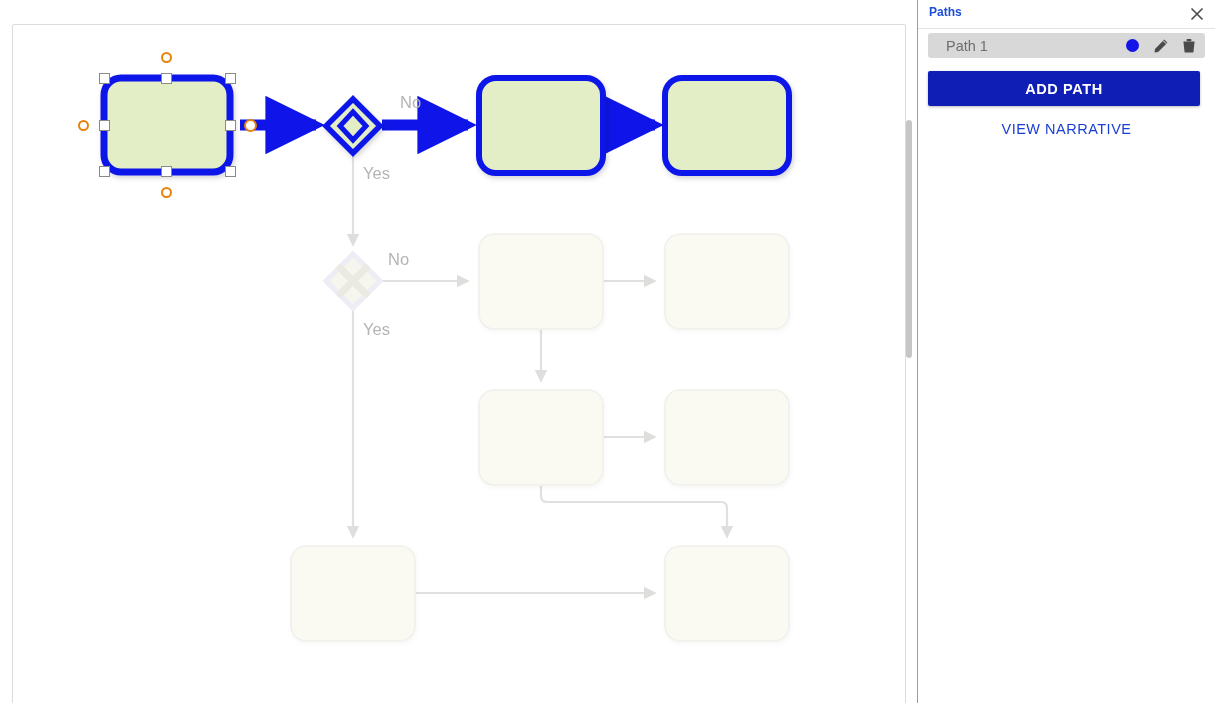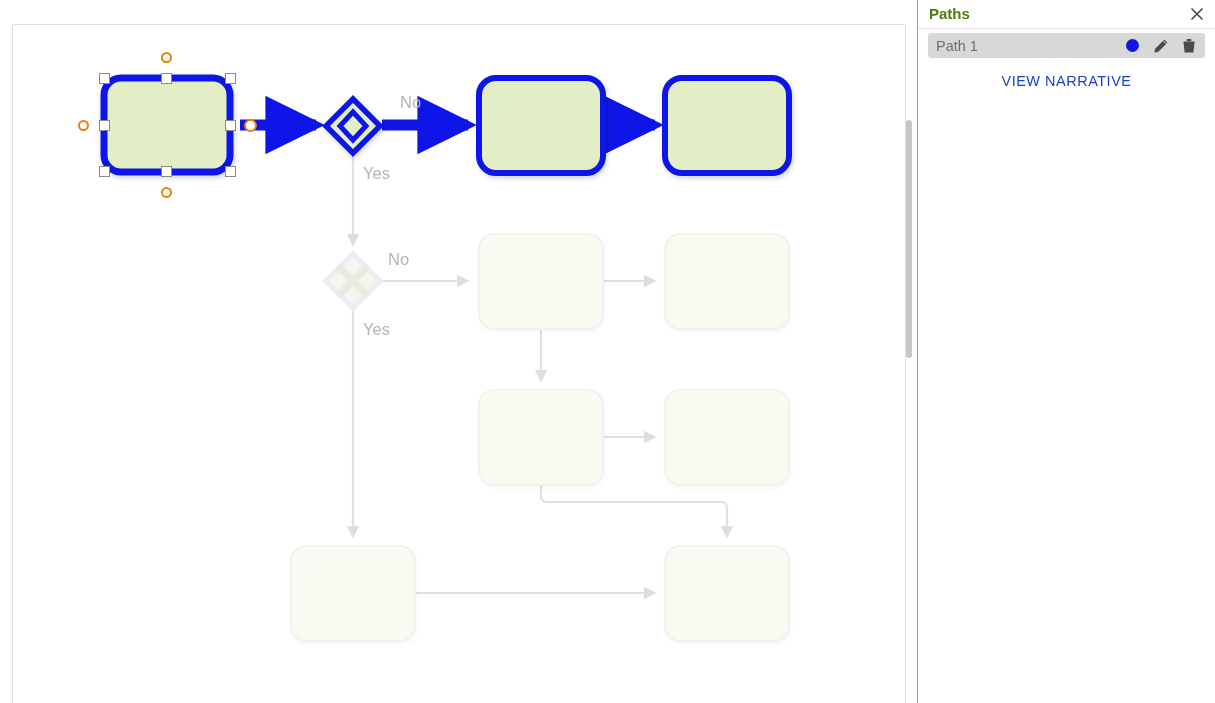--- a/index.html
+++ b/index.html
@@ -31,30 +31,30 @@
   }
   
   #paths-panel{
     position:absolute;left:918px;top:0;width:297px;height:703px;
     background:#ffffff;
   }
   #panel-header{
     position:relative;height:28px;border-bottom:1px solid #e2e2e2;
   }
   #panel-title{
-    position:absolute;left:11px;top:5px;font-size:15px;font-weight:bold;color:#4d7c0f;
+    position:absolute;left:11px;top:5px;font-size:12px;font-weight:bold;color:#1d4ed8;
   }
   #panel-close{
     position:absolute;right:7px;top:3px;width:22px;height:22px;
     cursor:pointer;color:#4a4a4a;
   }
   #path-list{padding:4px 10px 0 10px;}
   .path-row{
     position:relative;height:25px;background:#d8d8d8;border-radius:3px;
-    display:flex;align-items:center;cursor:pointer;
+    display:flex;align-items:center;cursor:pointer;padding-left:10px;
   }
   .path-row-label{
     flex:1;padding-left:8px;font-size:14.5px;color:#6e6e6e;
   }
   .path-color-dot{
     width:13px;height:13px;border-radius:50%;background:#1414e6;margin-right:14px;cursor:pointer;
   }
   .path-icon{width:16px;height:16px;margin-right:12px;cursor:pointer;color:#444;}
   .path-icon:last-child{margin-right:8px;}
   #add-path-button{
@@ -215,14 +215,15 @@
       </span>
       <span class="path-icon">
         <svg viewBox="0 0 16 16" width="16" height="16" aria-hidden="true">
           <path d="M2.4,3.5 L13.6,3.5 L12.4,14.6 L3.6,14.6 z" fill="#4a4a4a"></path>
           <rect x="5.6" y="1.1" width="4.8" height="2.2" rx="0.7" fill="#4a4a4a"></rect>
         </svg>
       </span>
     </div>
   </div>
 
+  <button id="add-path-button">ADD PATH</button>
   <button id="view-narrative-button">VIEW NARRATIVE</button>
 </aside>
 
 </body></html>

